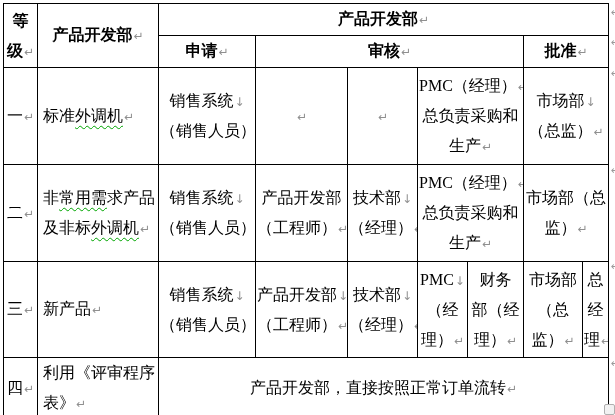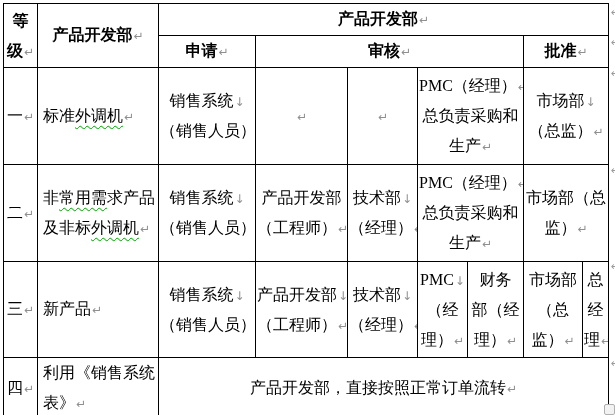--- a/index.html
+++ b/index.html
@@ -168,21 +168,21 @@
         <div class="ln"><span>经</span></div>
         <div class="ln"><span>理</span><span class="m">↵</span></div>
       </td>
     </tr>
 
     <tr style="height:59px">
       <td>
         <span>四</span><span class="m">↵</span>
       </td>
       <td class="left">
-        <div class="ln"><span>利用《销售系统</span></div>
+        <div class="ln"><span>利用《评审程序</span></div>
         <div class="ln"><span>表》</span><span class="m">↵</span></div>
       </td>
       <td colspan="7">
         <span>产品开发部，直接按照正常订单流转</span><span class="m">↵</span>
       </td>
     </tr>
   </tbody>
     </table>
 
   <div class="eor eor1">↵</div>

